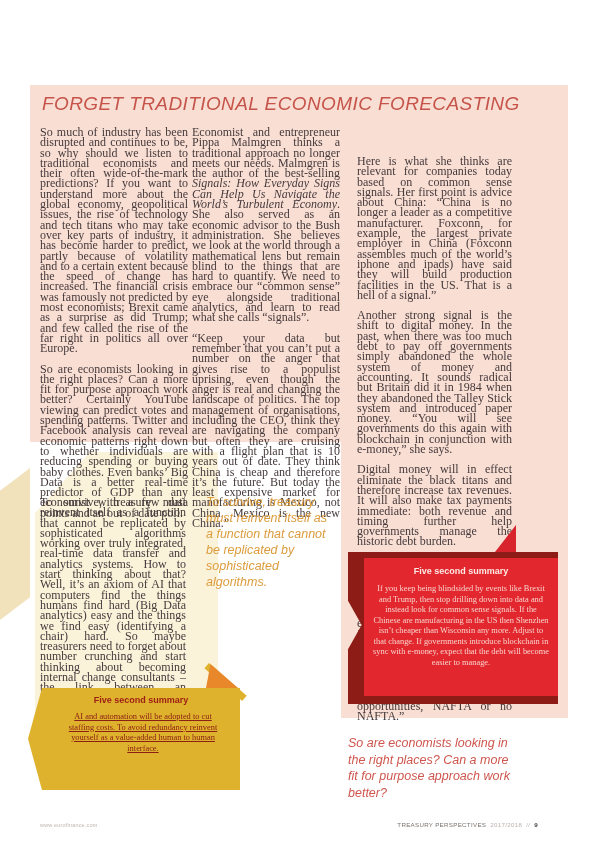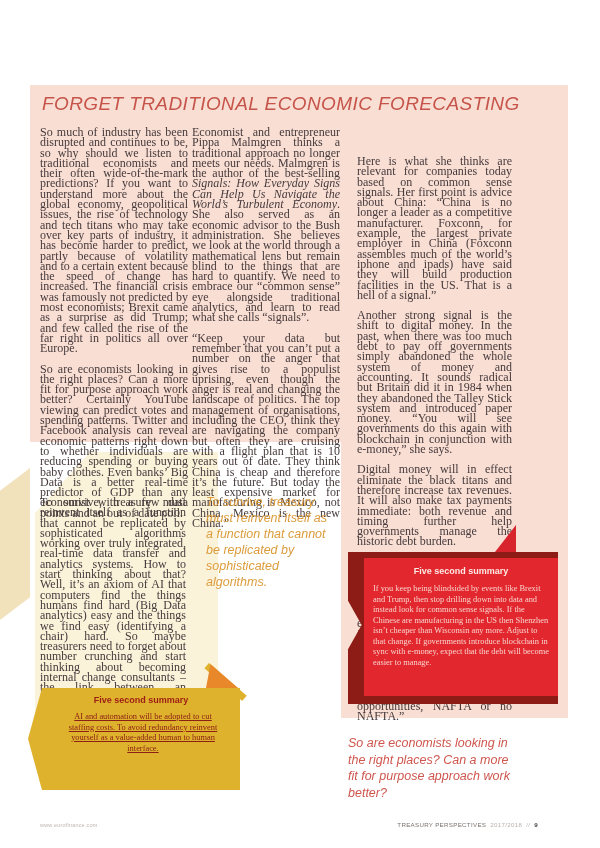--- a/index.html
+++ b/index.html
@@ -89,21 +89,21 @@
     position: absolute; left: 364px; top: 558px; width: 194px; height: 138px;
     background: #E3272E;
   }
   .red-heading {
     position: absolute; left: 0; right: 0; top: 8px;
     font-family: "Liberation Sans", sans-serif; font-weight: bold;
     font-size: 9px; text-align: center; color: #FCE9E4;
   }
   .red-text {
     position: absolute; left: 0; right: 0; top: 26px; padding: 0 9px;
-    font-size: 8.4px; line-height: 10.55px; color: #F7D2CB;
+    font-size: 8.4px; line-height: 10.55px; text-align: center; color: #F7D2CB;
   }
   
   .footer-left {
     position: absolute; left: 40px; top: 822px;
     font-family: "Liberation Sans", sans-serif;
     font-size: 5.5px; letter-spacing: 0.2px; color: #BDB6B0;
   }
   .footer-right {
     position: absolute; right: 62px; top: 821px;
     font-family: "Liberation Sans", sans-serif;

